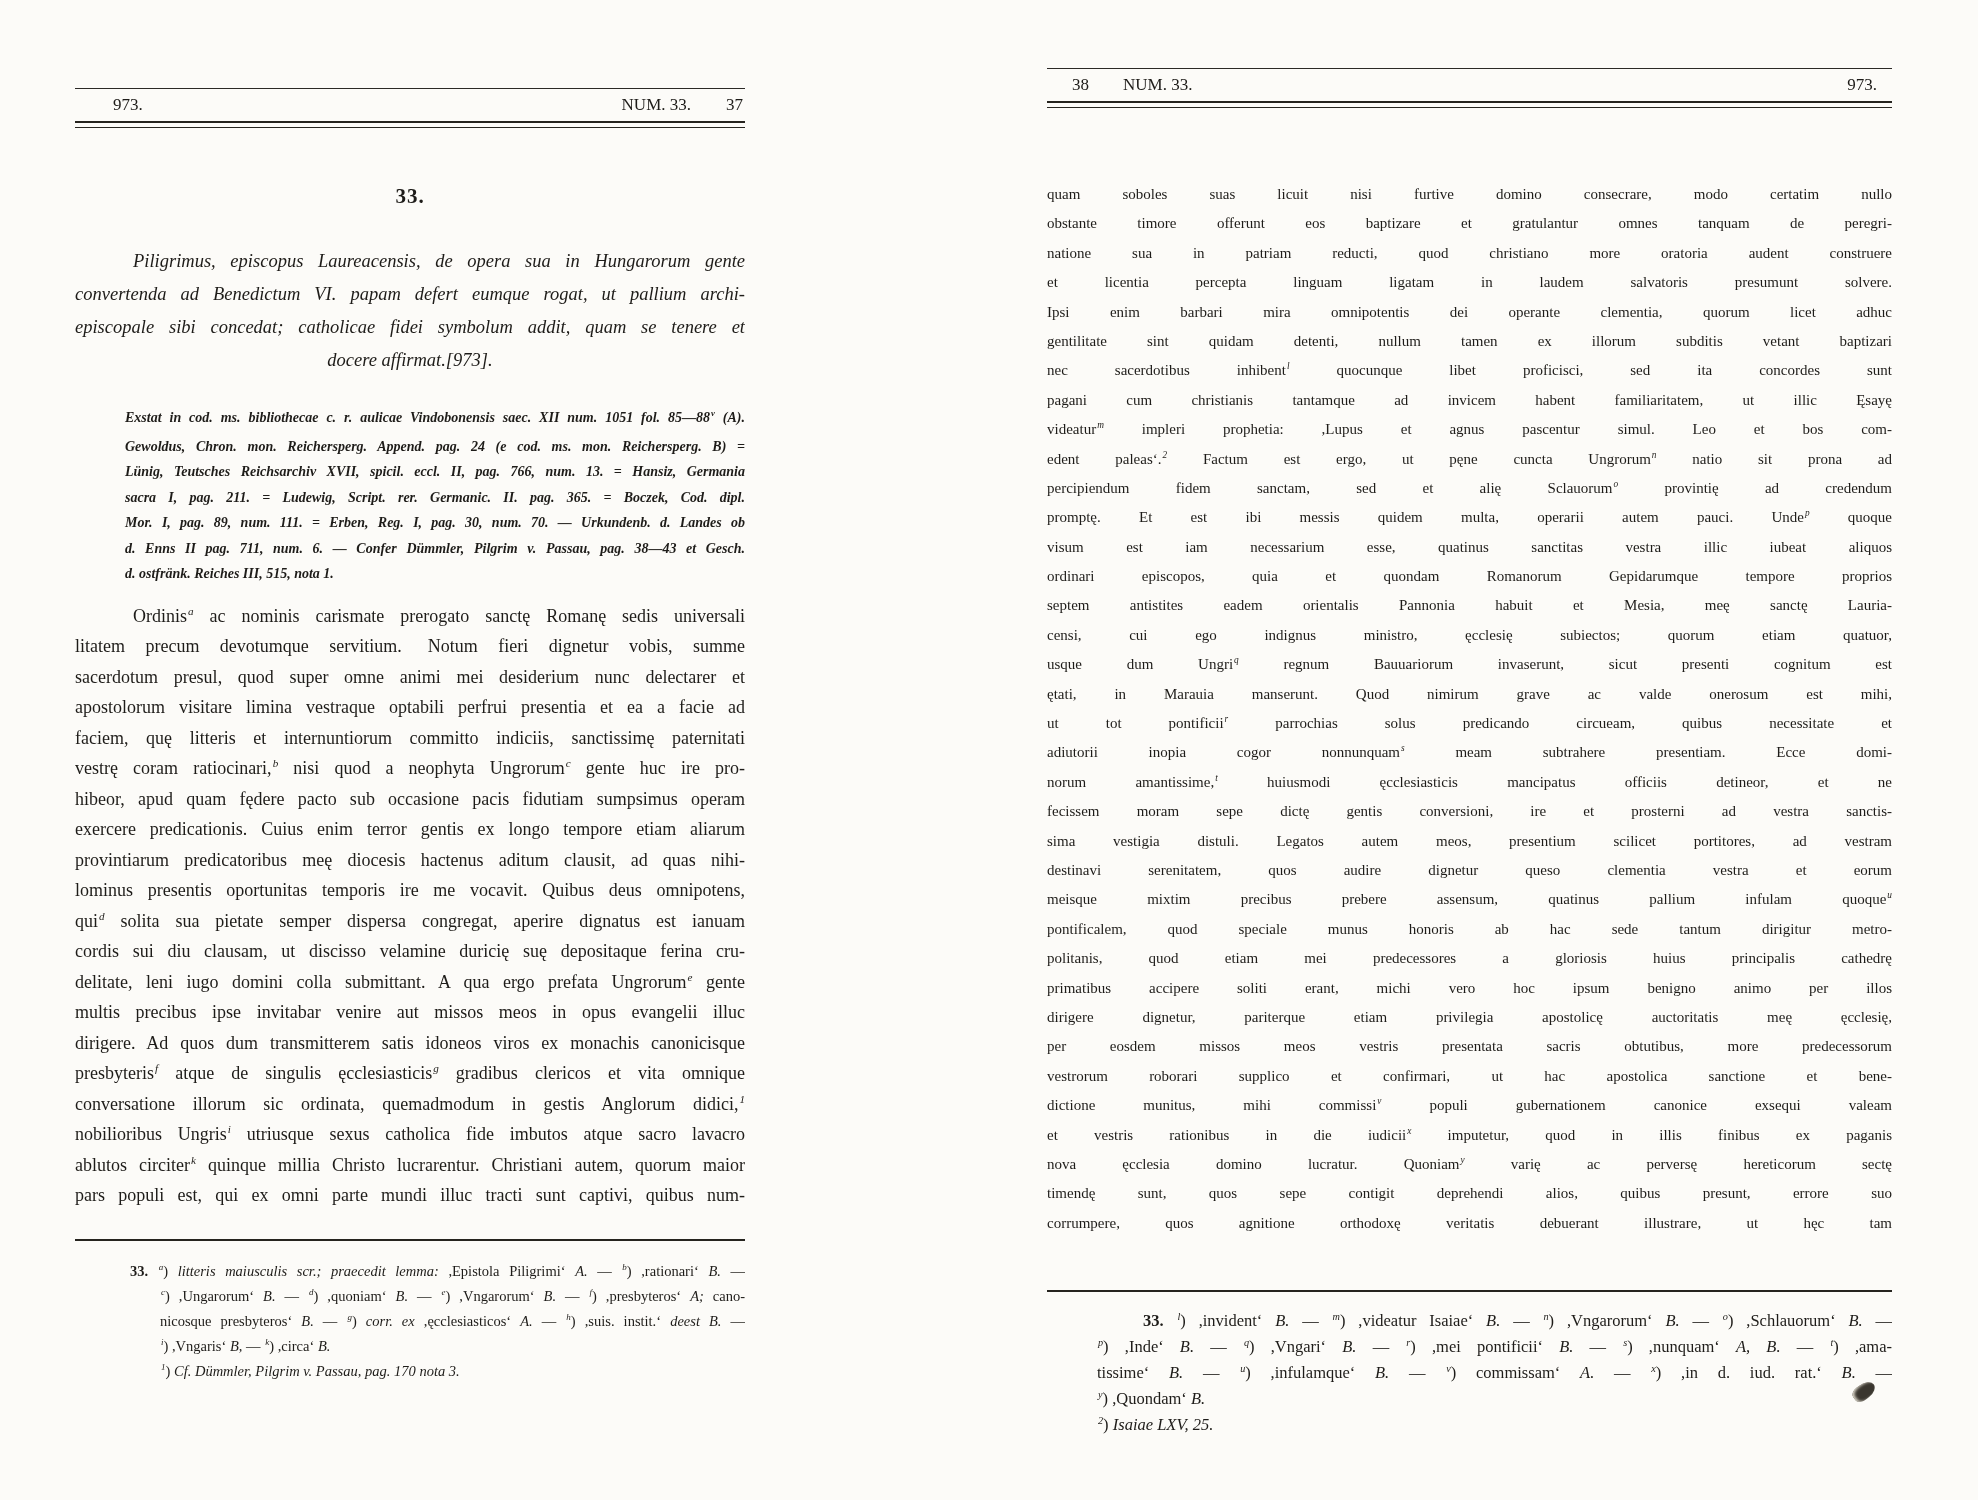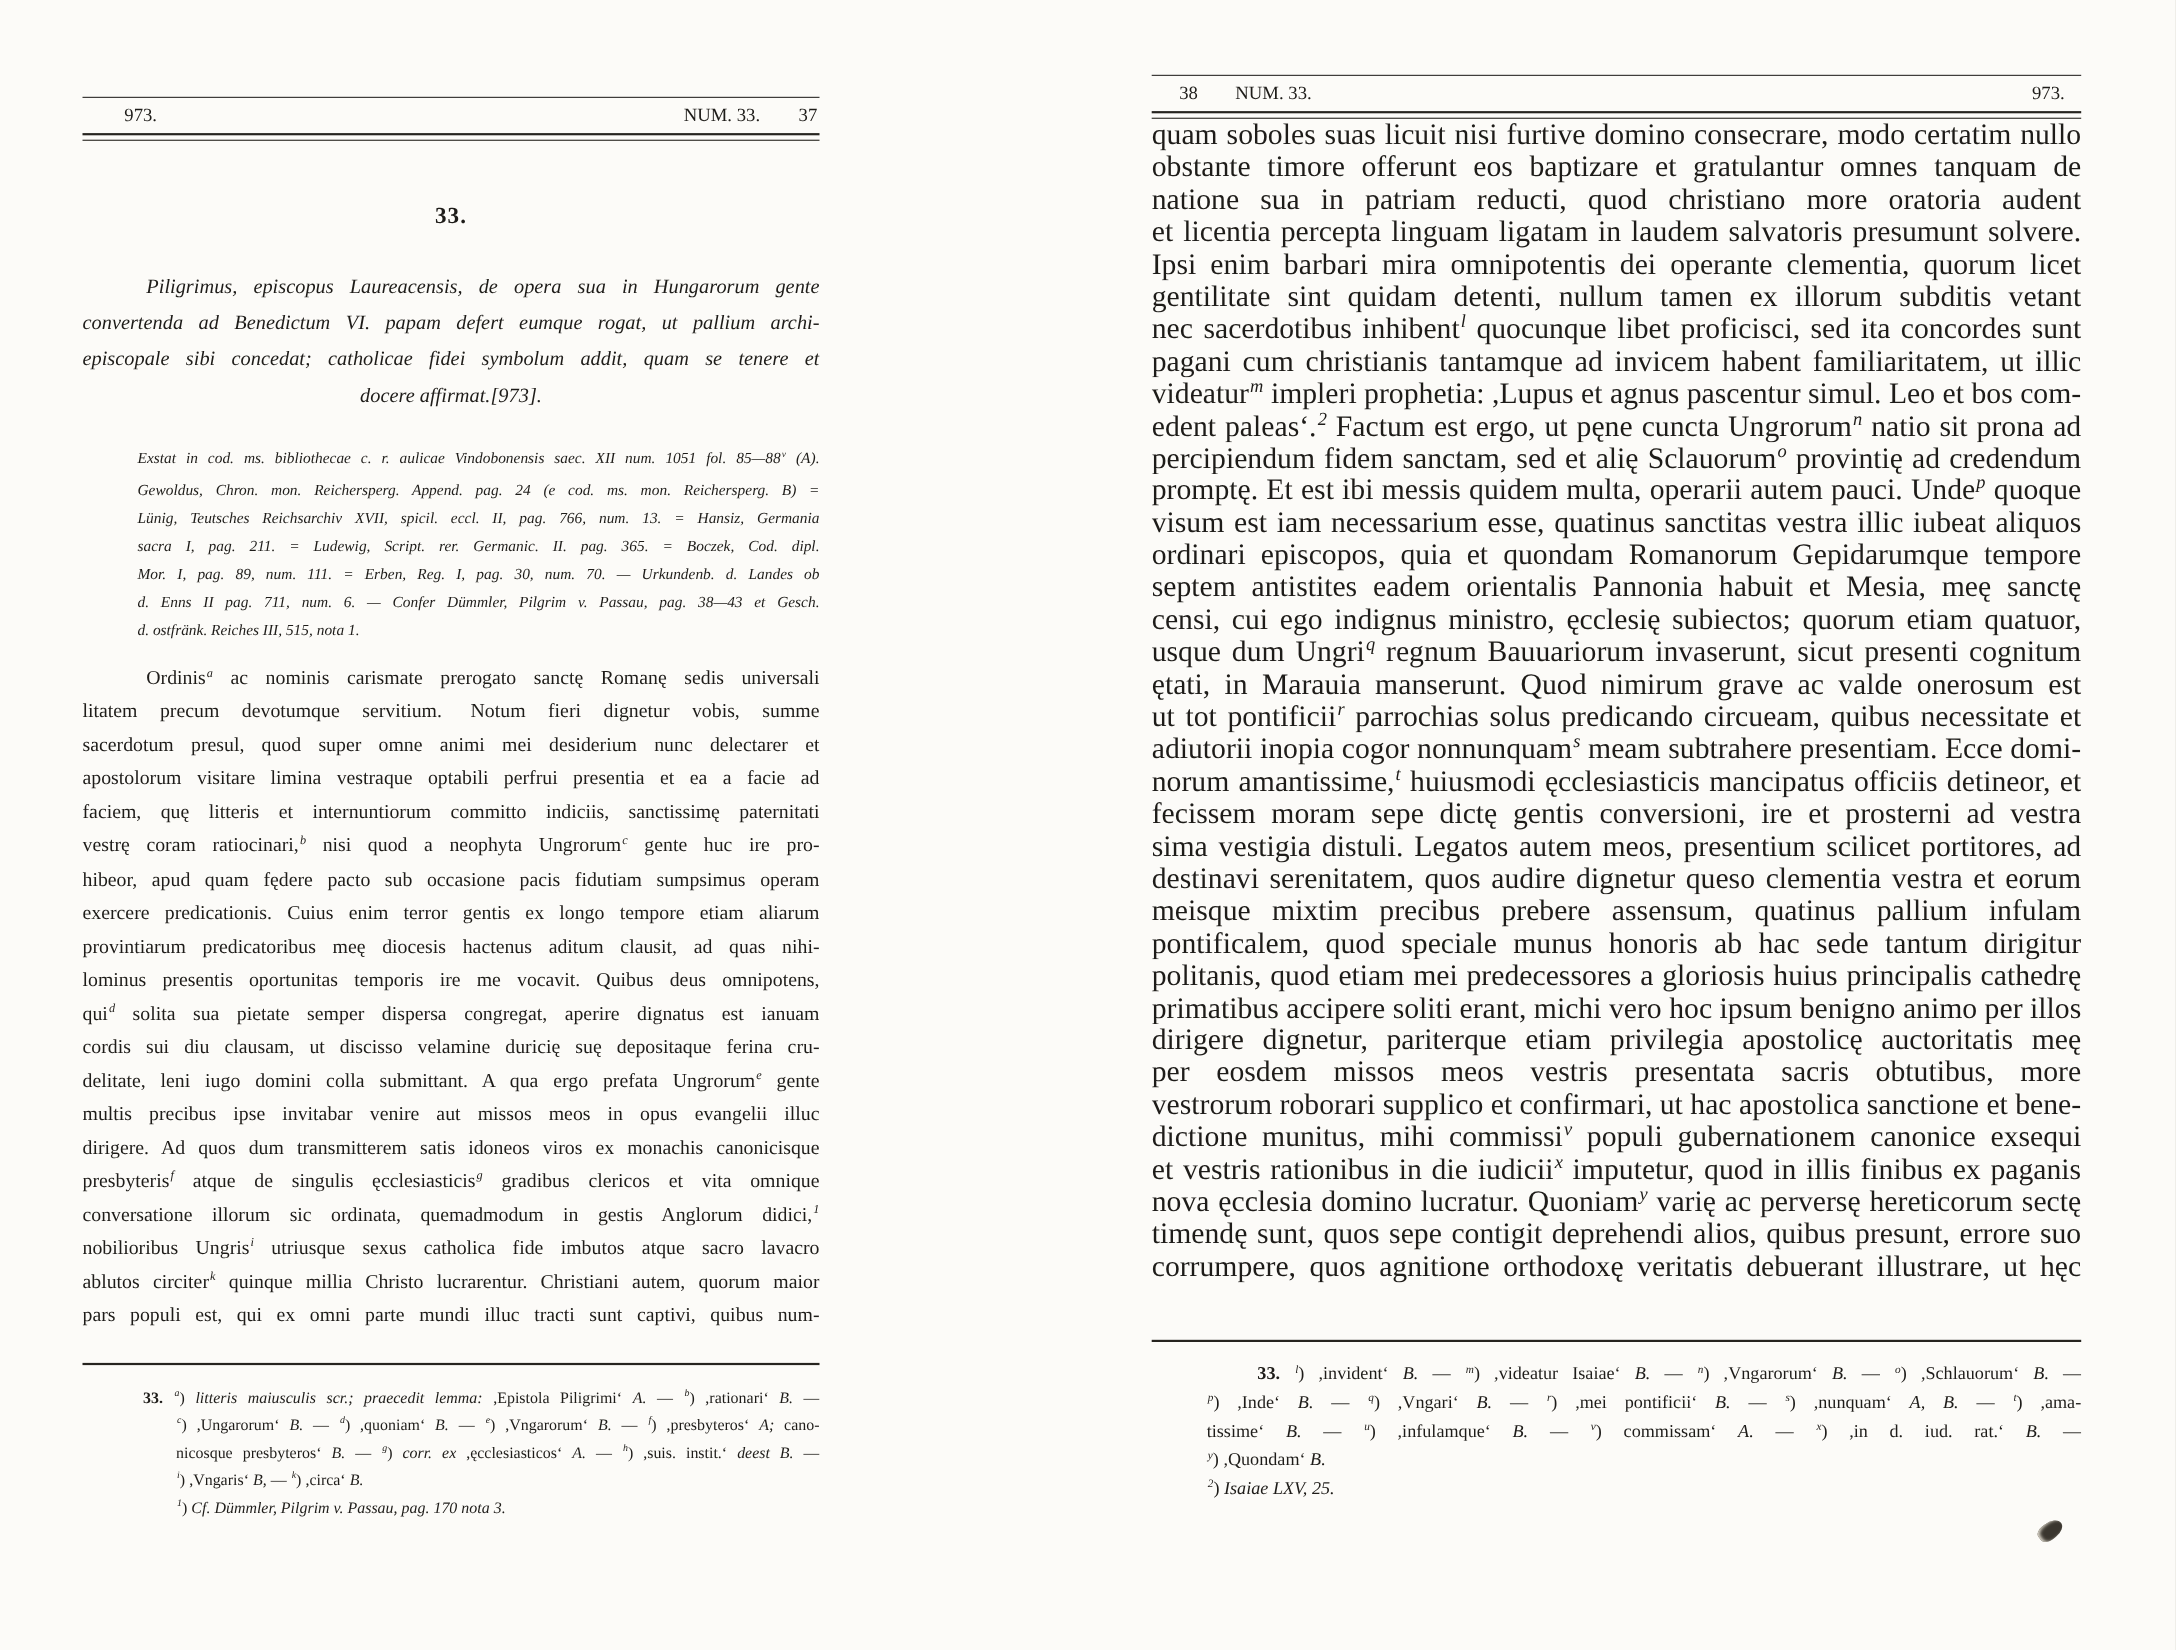--- a/index.html
+++ b/index.html
@@ -27,39 +27,39 @@
   .page-left .rule-thin{margin-top:4px;}
   .page-left .hdr .lead{padding-left:38px;}
   .page-left .hdr .pg{margin-left:35px;padding-right:2px;}
   .page-left .rule-double{margin-top:2px;}
   .heading{margin-top:56px;text-align:center;font-weight:bold;font-size:21px;letter-spacing:1px;}
   #l-intro{margin-top:36px;font-style:italic;font-size:18.5px;}
   #l-intro .row{height:33px;line-height:33px;}
   #l-intro .indent{text-indent:58px;}
   #l-cite{margin-top:28px;font-style:italic;font-size:14px;}
   #l-cite .row{height:25.5px;line-height:25.5px;}
-  #l-cite .txt{padding-left:50px;}
+  #l-cite .txt{padding-left:50px;font-weight:bold;}
   #l-cite .row:first-child{margin-bottom:3px;}
   #l-body{margin-top:14px;font-size:18px;}
   #l-body .row{height:30.5px;line-height:30.5px;}
   #l-body .indent{text-indent:58px;}
   .page-left .rule-fn{margin-top:28px;}
   #l-fn{margin-top:18px;font-size:14.5px;}
   #l-fn .row{height:25px;line-height:25px;}
   #l-fn .txt{padding-left:85px;}
   #l-fn .hang{text-indent:-30px;}
   
   .page-right{position:absolute;left:1040px;top:56px;width:910px;}
   .page-right .col{margin-left:7px;width:845px;}
   .page-right .rule-thin{margin-top:12px;}
   .page-right .hdr .lead{padding-left:25px;}
   .page-right .hdr .numlbl{margin-left:34px;}
   .page-right .hdr .pg{padding-right:15px;}
   .page-right .rule-double{margin-top:2px;}
-  #r-body{font-size:27px;}
+  #r-body{margin-top:72px;font-size:15px;}
   #r-body .row{height:29.4px;line-height:29.4px;}
   .page-right .rule-fn{margin-top:52px;}
   #r-fn{margin-top:16px;font-size:16.5px;}
   #r-fn .row{height:26px;line-height:26px;}
   #r-fn .txt{padding-left:50px;}
   #r-fn .indent{text-indent:46px;}
   
   .smudge{position:absolute;left:1852px;top:1384px;width:24px;height:15px;background:#3a362f;
           border-radius:40% 60% 55% 45%;transform:rotate(-38deg);box-shadow:inset 2px 1px 3px #d9d4c8;}
 </style>

